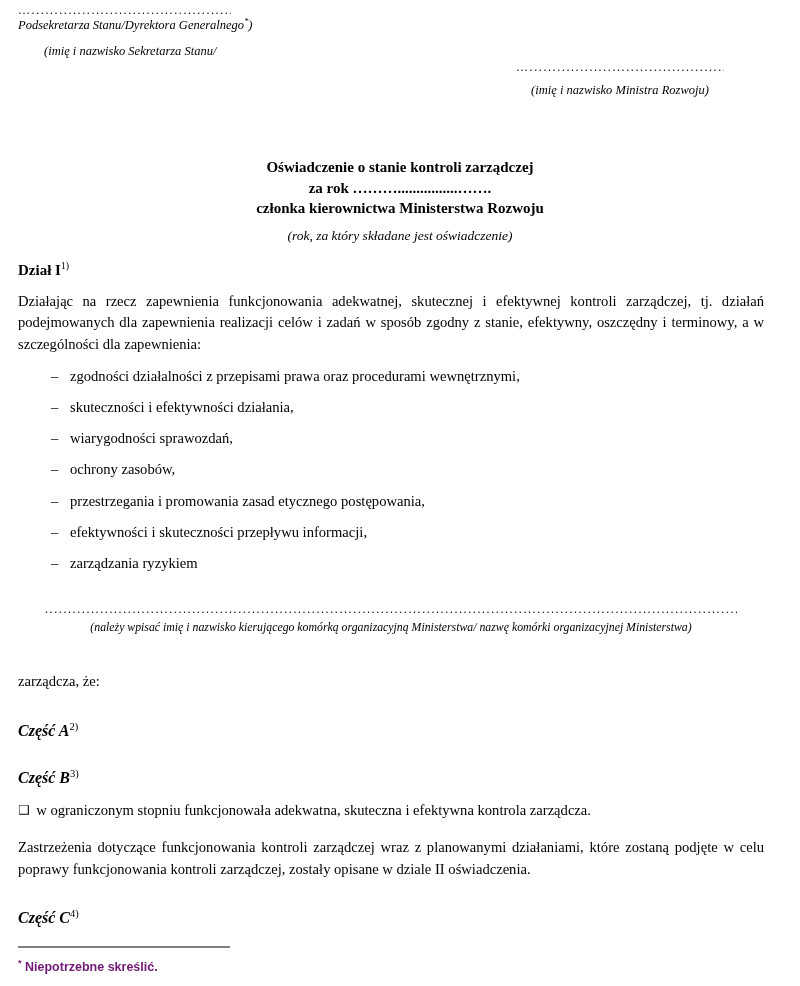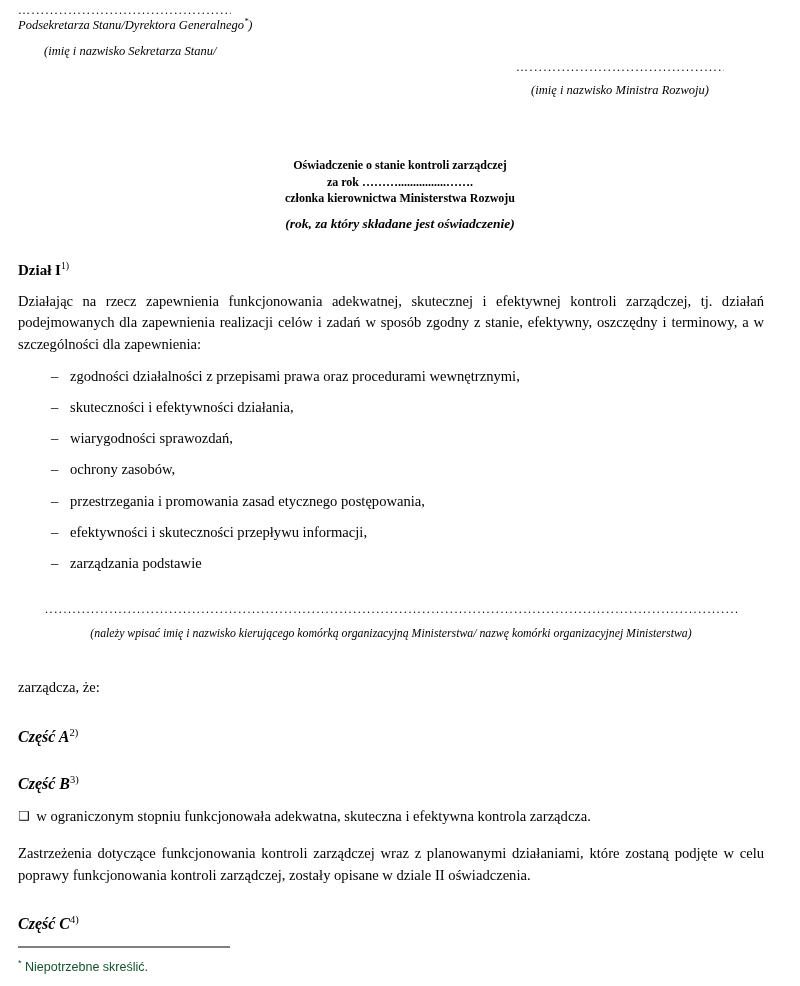--- a/index.html
+++ b/index.html
@@ -75,28 +75,27 @@
   
   .title-block {
     position: absolute;
     left: 0;
     top: 157px;
     width: 800px;
     text-align: center;
   }
   .title-line {
     font-weight: bold;
-    font-size: 12px;
+    font-size: 15px;
     line-height: 1.38;
   }
   .title-sub {
     margin-top: 9px;
     font-style: italic;
     font-size: 13.5px;
-    font-weight: bold;
   }
 
   
   .body {
     position: absolute;
     left: 18px;
     top: 262px;
     width: 746px;
   }
   .dzial {
@@ -144,21 +143,21 @@
   .field-block {
     margin-top: 30px;
     text-align: center;
   }
   .field-block .dots {
     width: 692px;
     margin: 0 auto;
     text-align: left;
   }
   .field-block .cap {
-    margin-top: 11px;
+    margin-top: 5px;
     font-style: italic;
     font-size: 11.8px;
   }
 
   .informuje {
     margin-top: 36px;
     font-size: 14.6px;
   }
 
   .part-head {
@@ -198,21 +197,22 @@
   }
   .footnote .rule {
     width: 212px;
     height: 2px;
     background: #808080;
     margin-bottom: 12px;
   }
   .footnote .fn-text {
     font-family: "Liberation Sans", "DejaVu Sans", sans-serif;
     font-size: 12.5px;
-    color: #14532d;
+    color: #701a75;
+    font-weight: bold;
   }
   .footnote .fn-mark {
     font-size: 9px;
     vertical-align: super;
     line-height: 0;
   }
 </style>
 </head>
 <body>
 
@@ -242,21 +242,21 @@
 
     <p class="para">Działając na rzecz zapewnienia funkcjonowania adekwatnej, skutecznej i efektywnej kontroli zarządczej, tj. działań podejmowanych dla zapewnienia realizacji celów i zadań w sposób zgodny z stanie, efektywny, oszczędny i terminowy, a w szczególności dla zapewnienia:</p>
 
     <ul class="dashlist">
       <li><span class="dash">–</span><span>zgodności działalności z przepisami prawa oraz procedurami wewnętrznymi,</span></li>
       <li><span class="dash">–</span><span>skuteczności i efektywności działania,</span></li>
       <li><span class="dash">–</span><span>wiarygodności sprawozdań,</span></li>
       <li><span class="dash">–</span><span>ochrony zasobów,</span></li>
       <li><span class="dash">–</span><span>przestrzegania i promowania zasad etycznego postępowania,</span></li>
       <li><span class="dash">–</span><span>efektywności i skuteczności przepływu informacji,</span></li>
-      <li><span class="dash">–</span><span>zarządzania podstawie</span></li>
+      <li><span class="dash">–</span><span>zarządzania ryzykiem</span></li>
     </ul>
 
 
     <div class="field-block">
       <span class="dots">...............................................................................................................................................................................</span>
       <div class="cap">(należy wpisać imię i nazwisko kierującego komórką organizacyjną Ministerstwa/ nazwę komórki organizacyjnej Ministerstwa)</div>
     </div>
 
     <p class="para informuje">zarządcza, że:</p>
 

